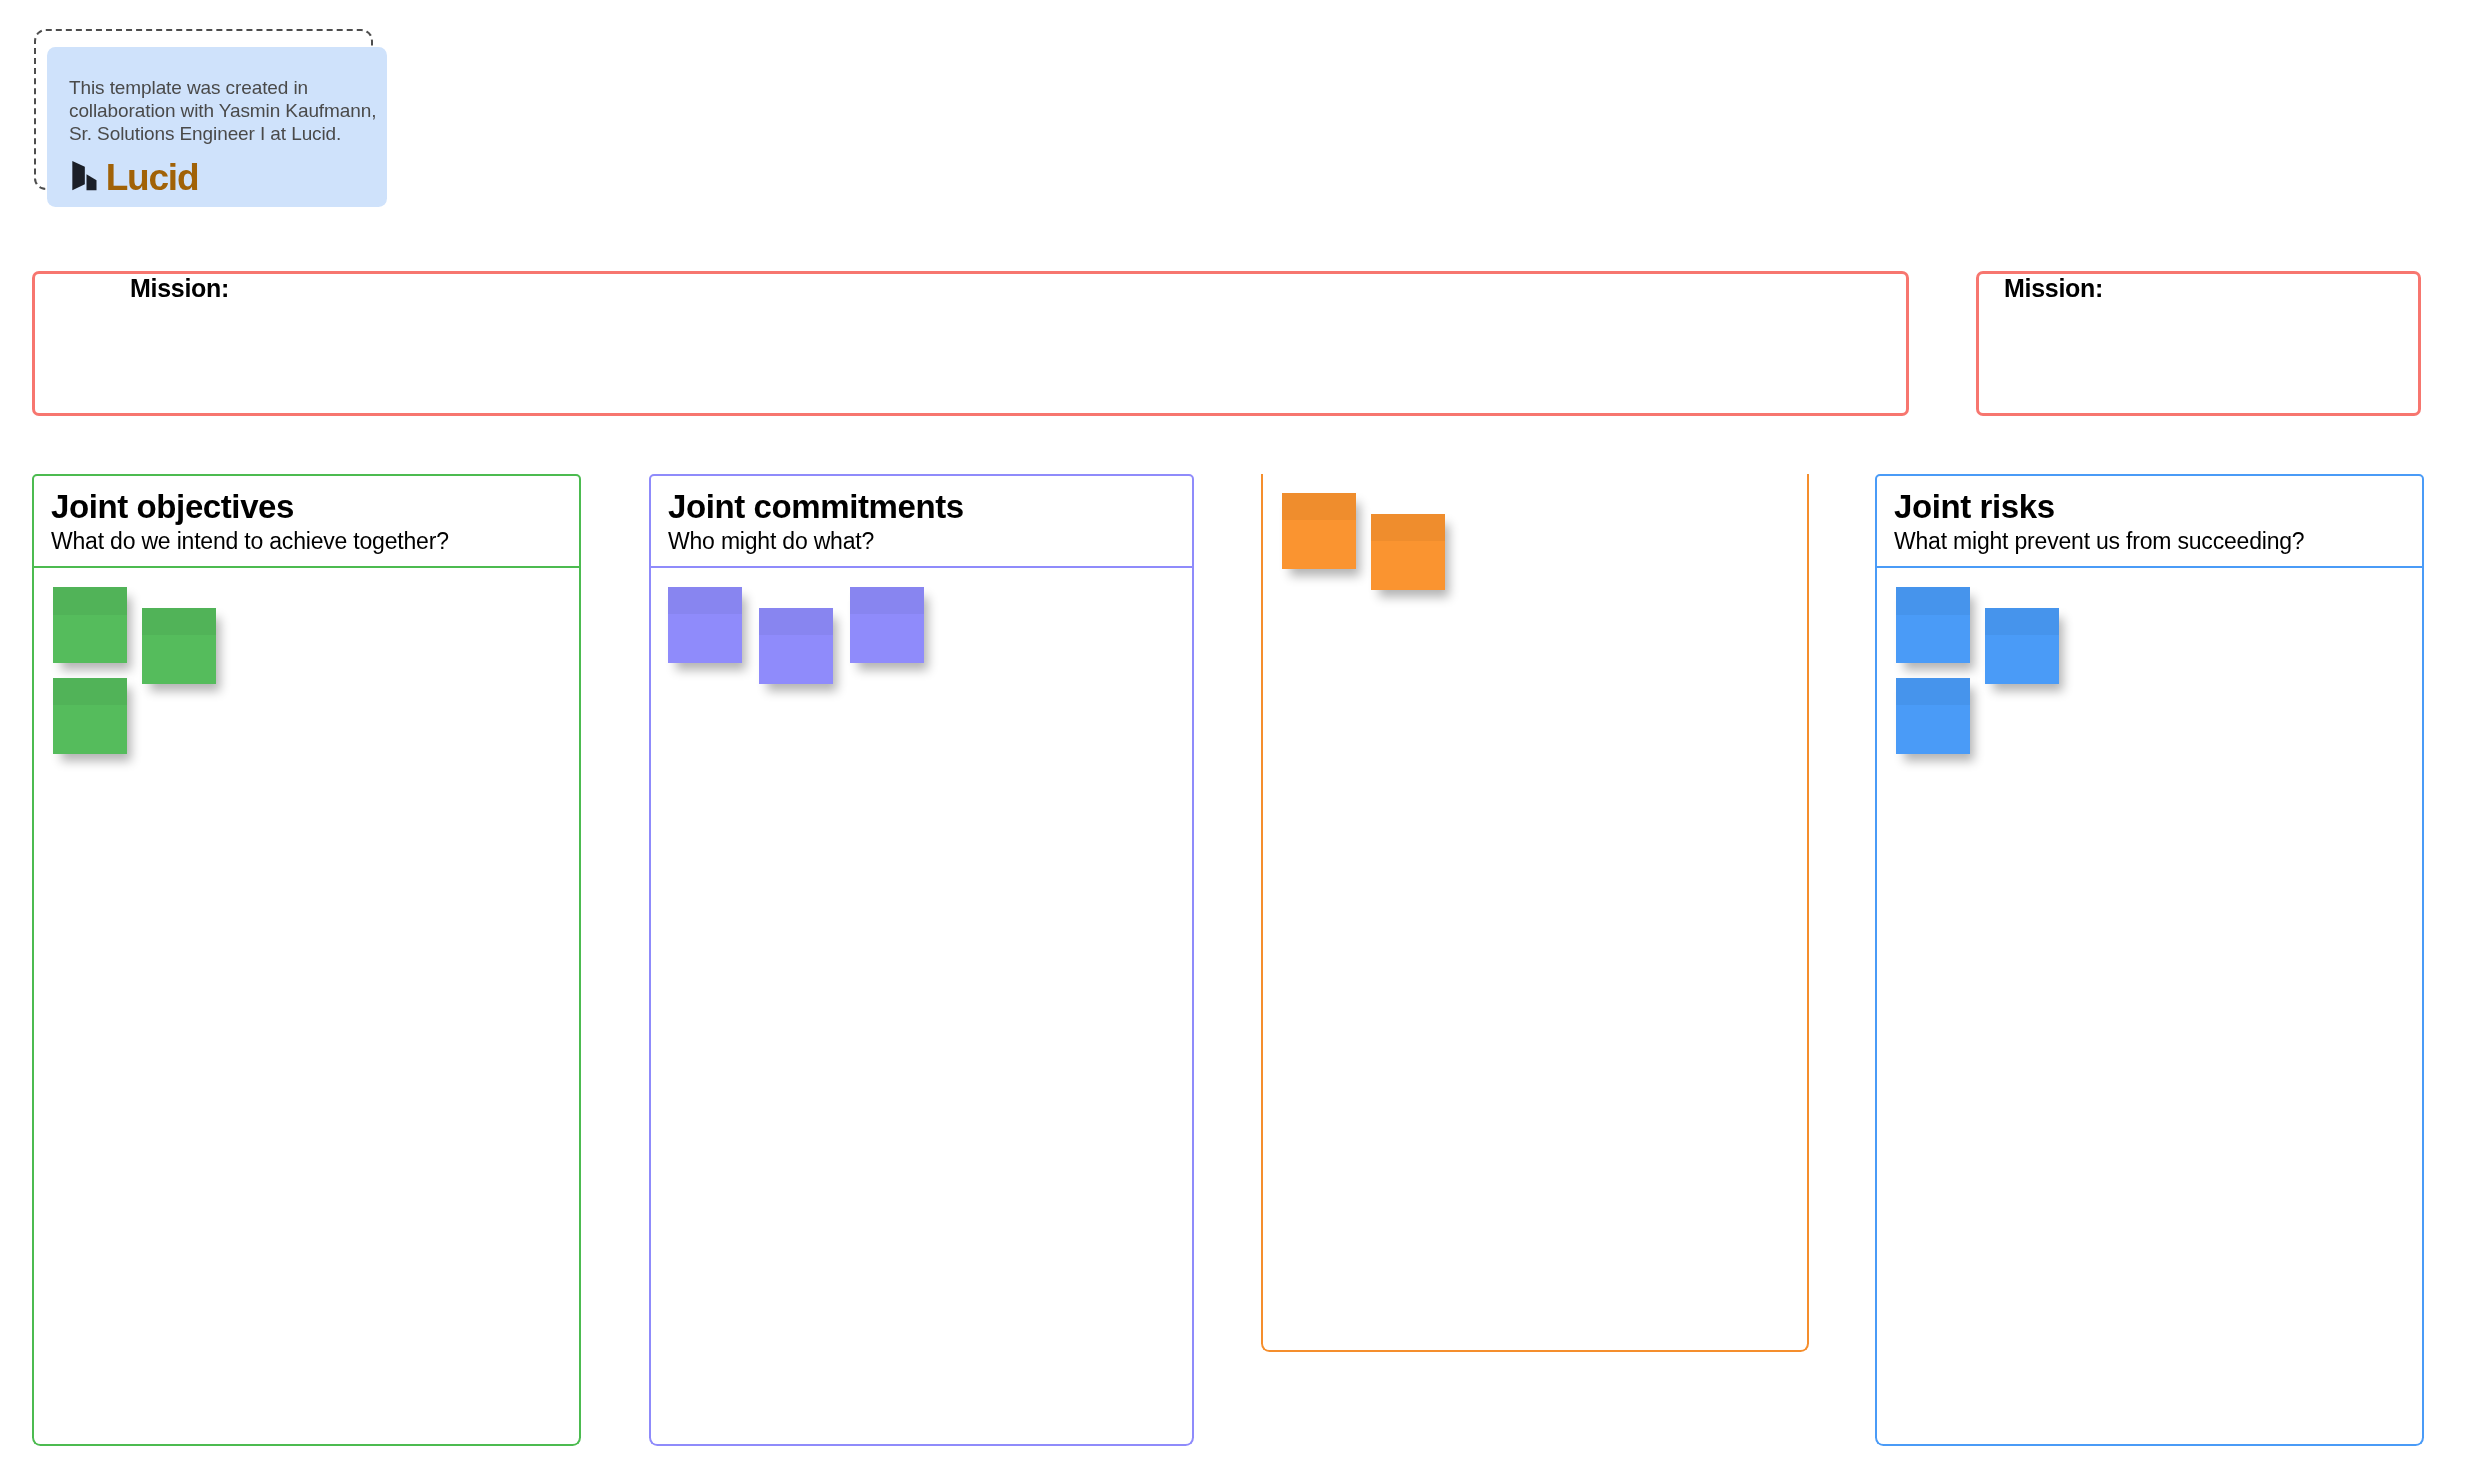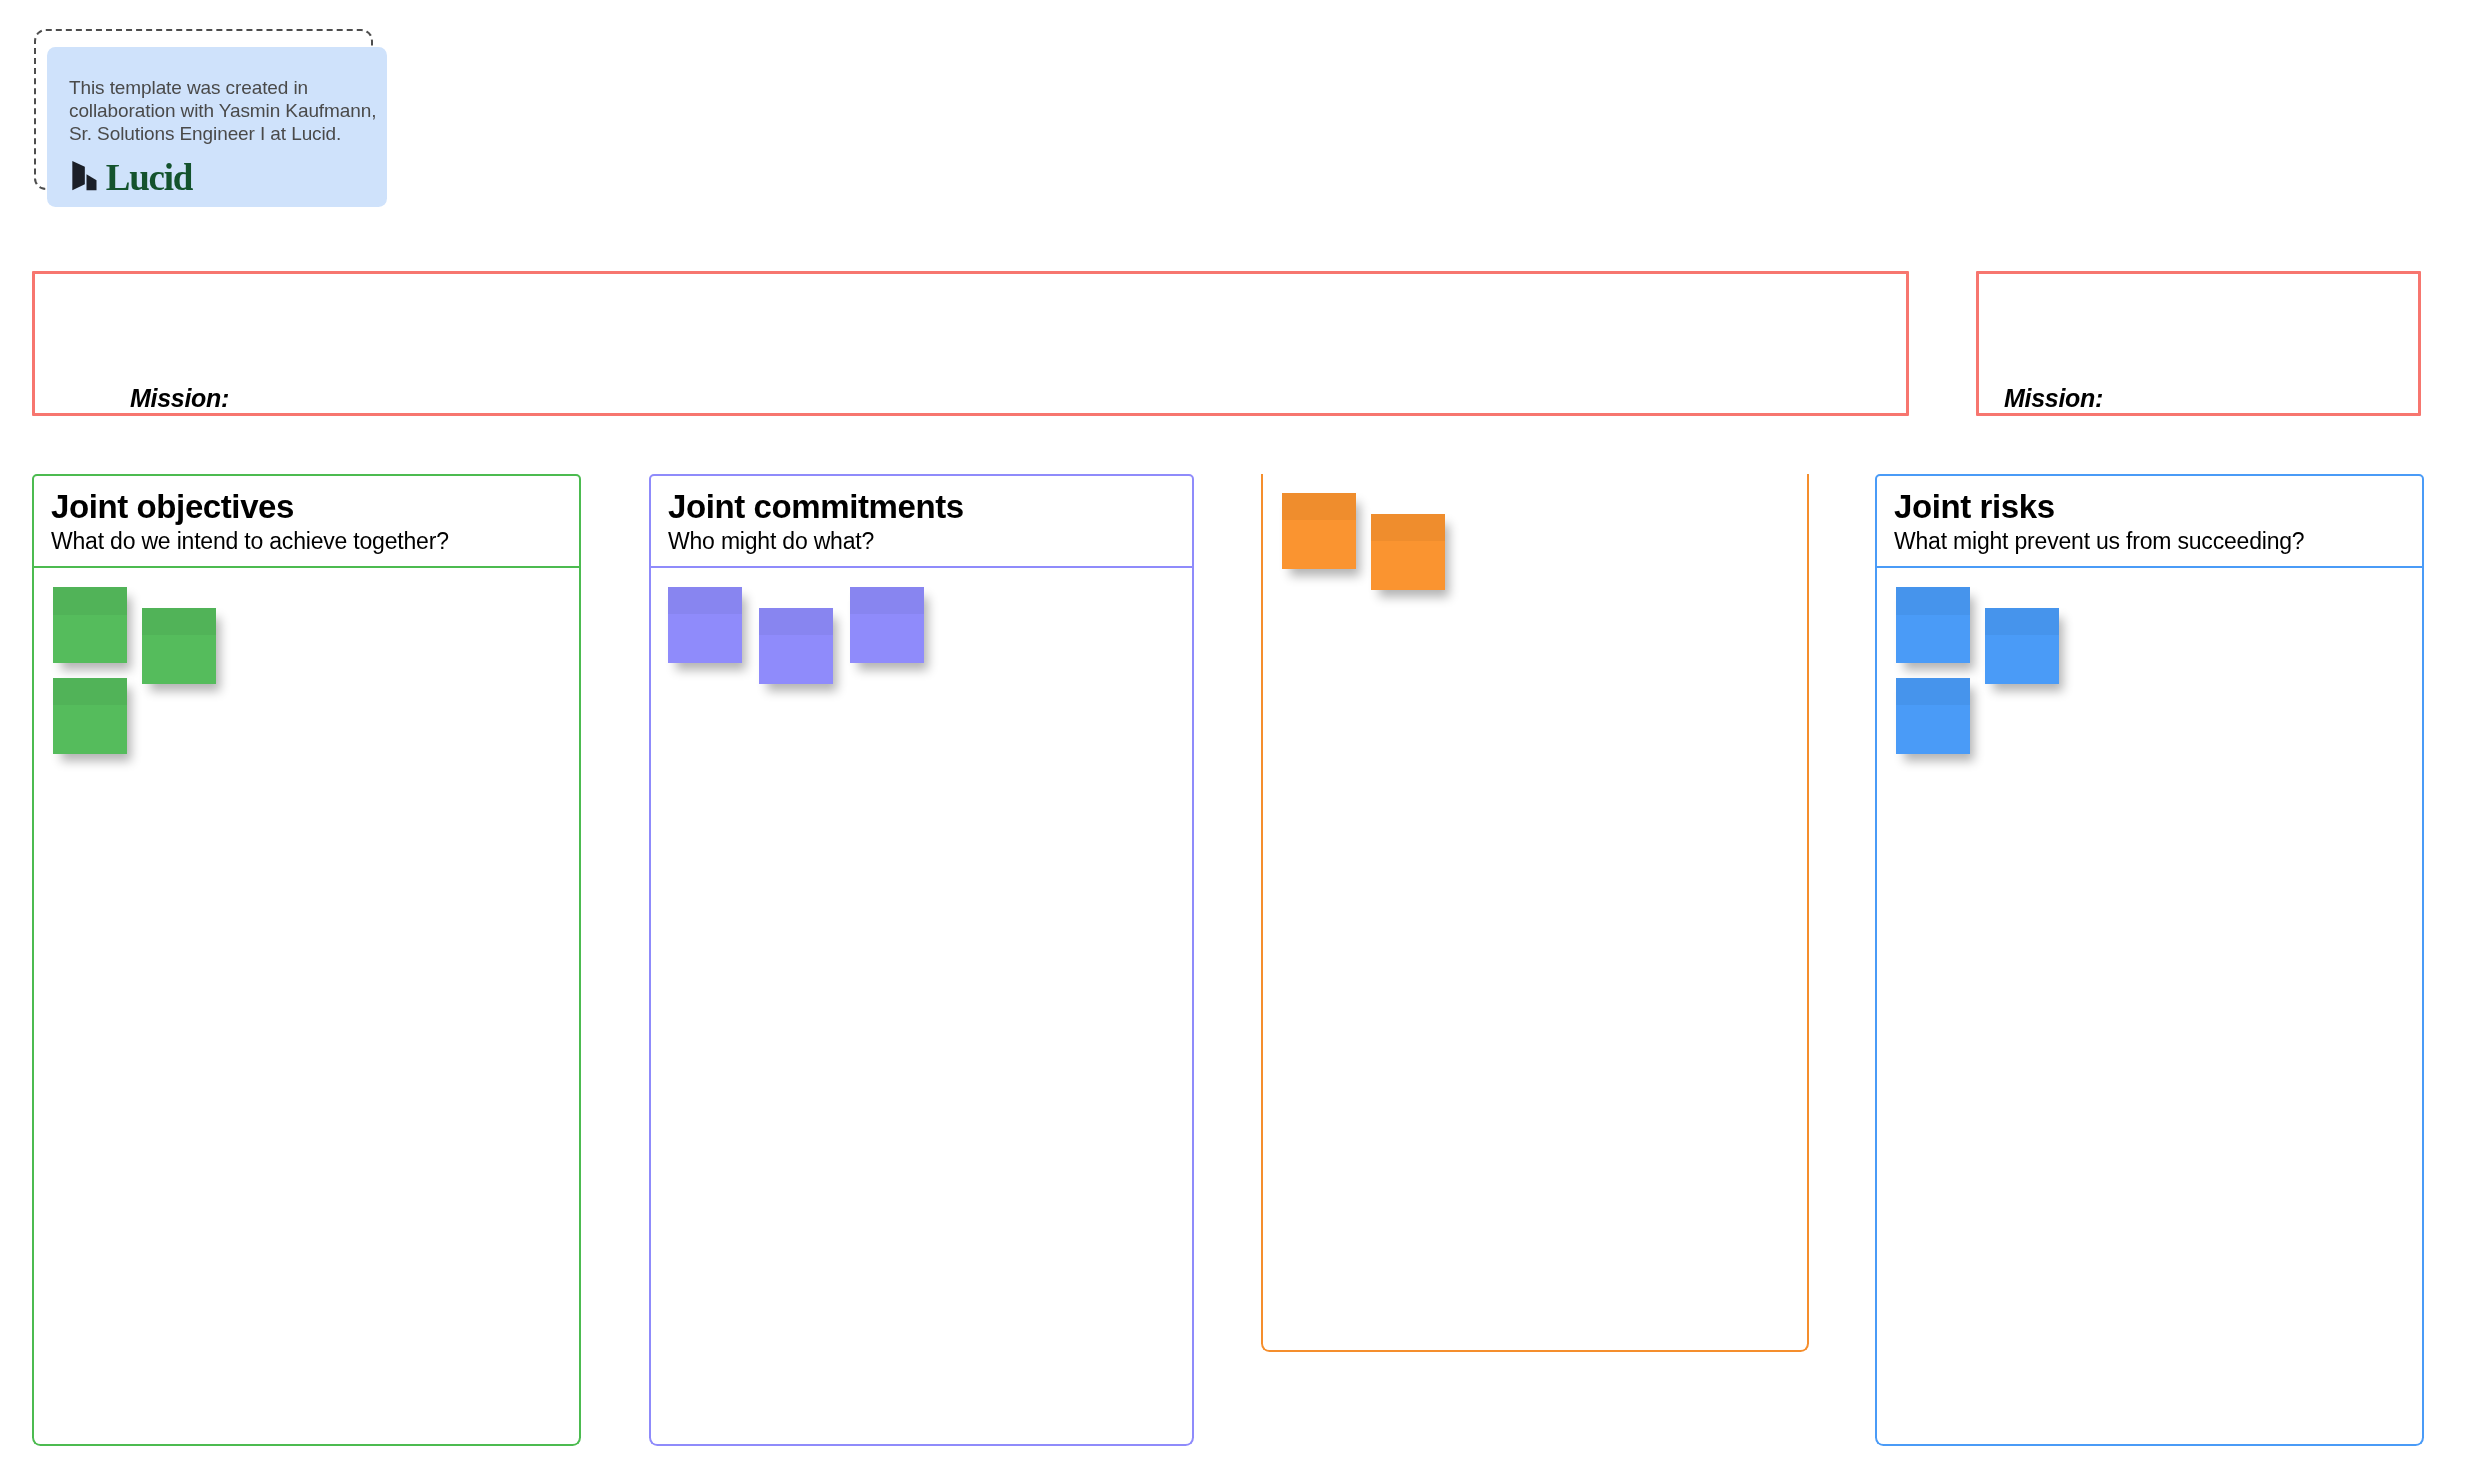--- a/index.html
+++ b/index.html
@@ -57,35 +57,33 @@
     align-items: center;
     margin-top: 13.5px;
     gap: 6.7px;
   }
 
   .lucid-mark { display:block; }
 
   .lucid-wordmark {
     font-size: 37px;
     font-weight: bold;
-    color: #14532d;
+    color: #a16207;
     letter-spacing: -1.2px;
     line-height: 1;
-    font-family: Liberation Serif, serif;
   }
 
   
   .topbox {
     position: absolute;
     border: 3.4px solid #f7766f;
-    border-radius: 1px;
+    border-radius: 7px;
     background: #ffffff;
     display: flex;
-    align-items: flex-end;
-    font-style: italic;
+    align-items: flex-start;
   }
 
   .topbox-label {
     font-size: 25px;
     font-weight: bold;
     color: #000000;
     letter-spacing: -0.3px;
   }
 
   #mission-box {

